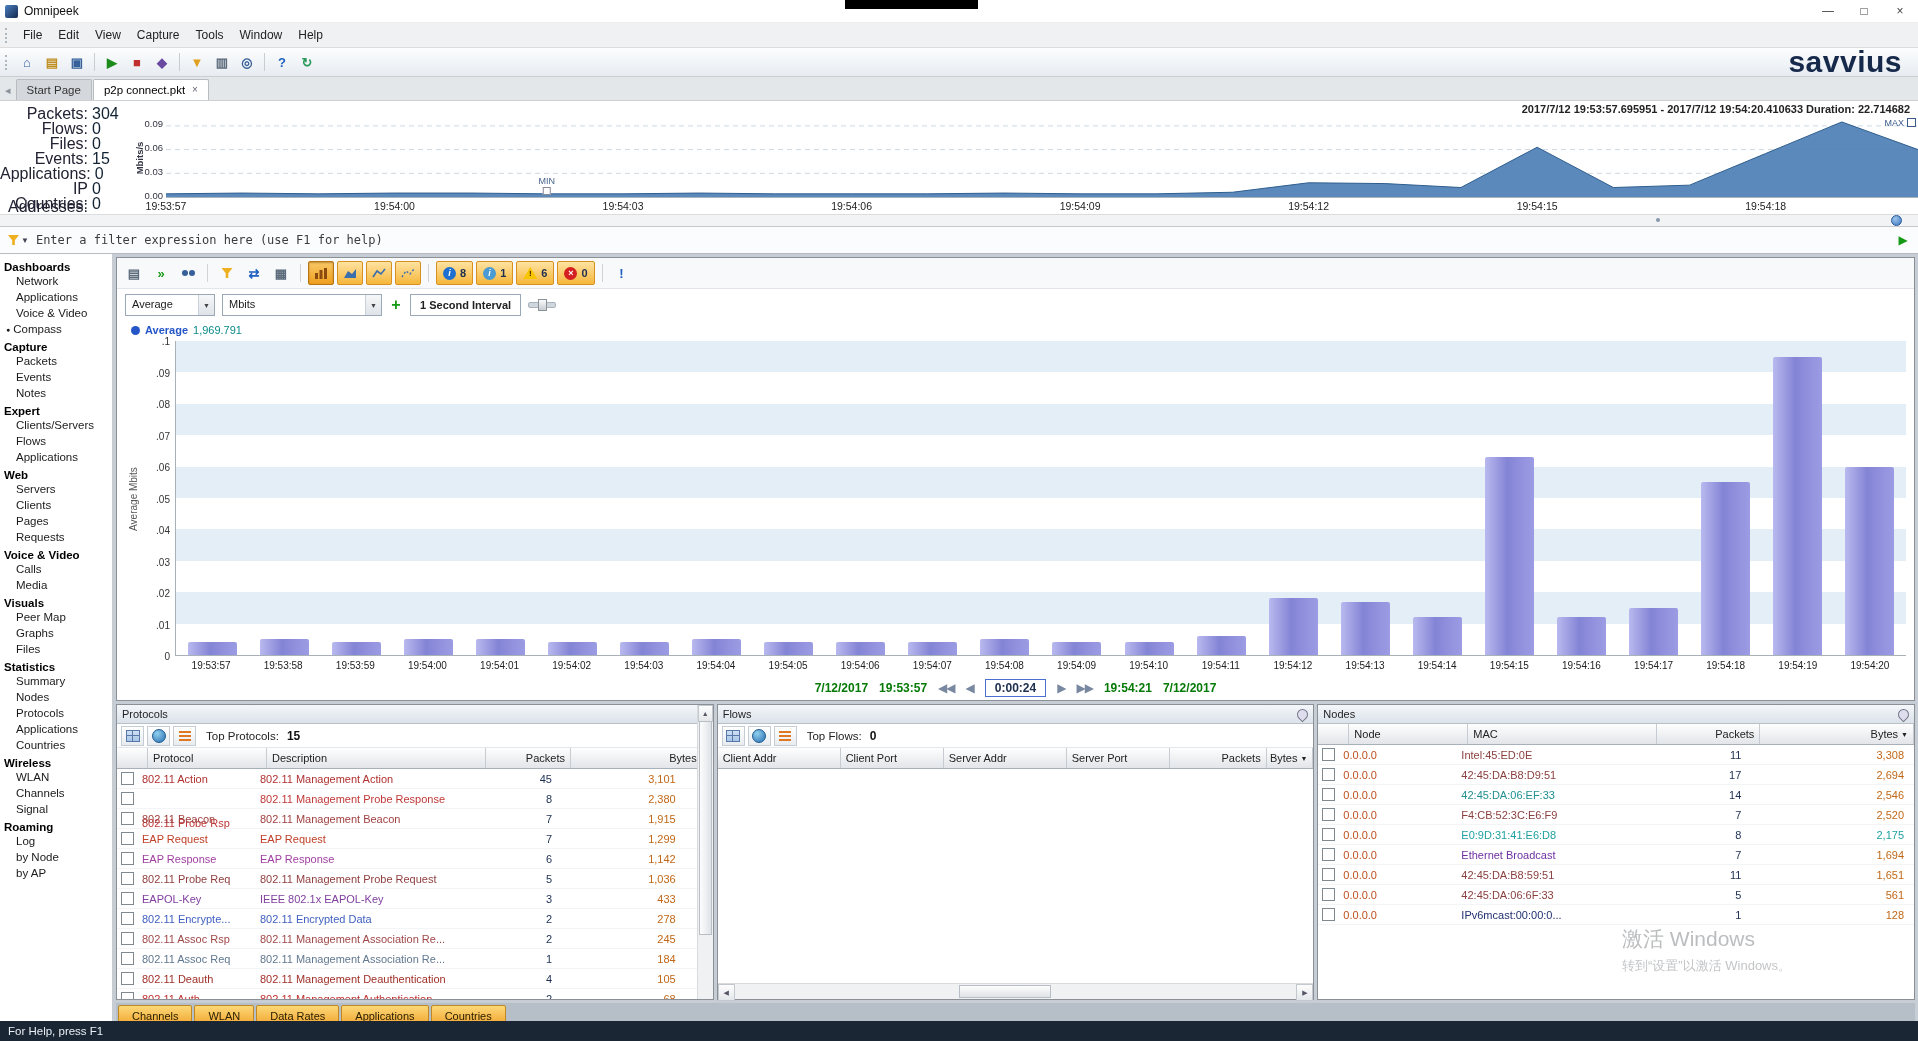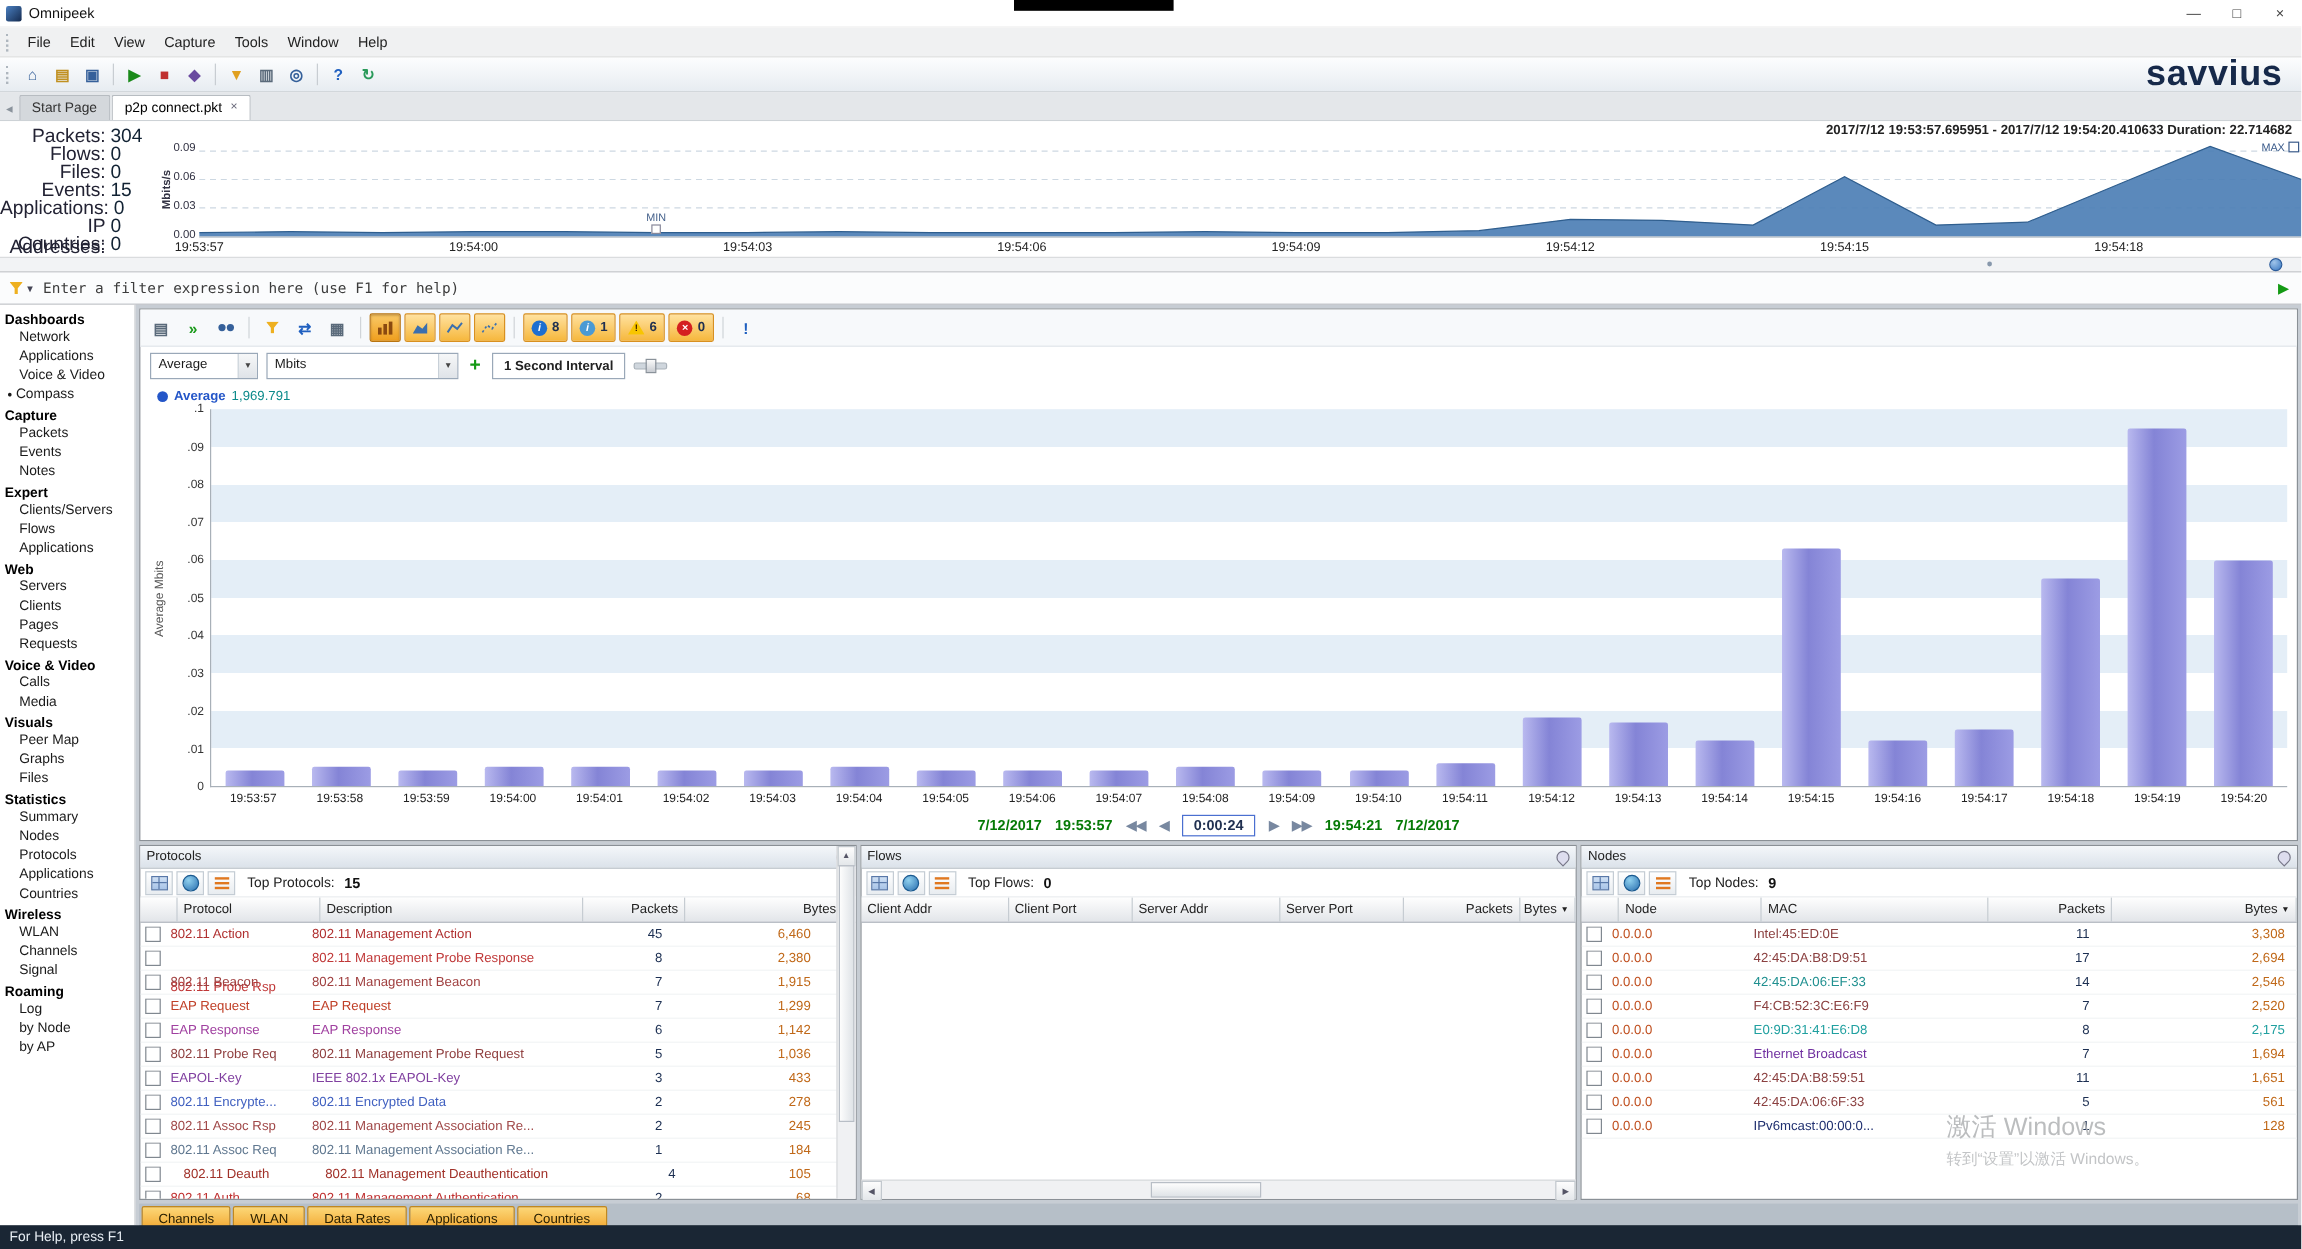--- a/index.html
+++ b/index.html
@@ -622,21 +622,21 @@
               <span class="cell col-bytes r">Bytes<span class="sort-glyph">▼</span></span>
             </div>
           <div class="tbody" style="margin-right:15px">
               <div class="trow">
                 <span class="cell col-check">
                   <span class="checkbox"></span>
                 </span>
                 <span class="cell col-proto" style="color: rgb(176, 48, 48);">802.11 Action</span>
                 <span class="cell col-desc" style="color: rgb(176, 48, 48);">802.11 Management Action</span>
                 <span class="cell col-pkts num">45</span>
-                <span class="cell col-bytes" style="color: rgb(192, 104, 24);">6,460</span>
+                <span class="cell col-bytes" style="color: rgb(192, 104, 24);">3,101</span>
               </div>
               <div class="trow">
                 <span class="cell col-check">
                   <span class="checkbox"></span>
                 </span>
                 <span class="cell col-proto" style="color: rgb(192, 56, 56); margin-top: 48px;">802.11 Probe Rsp</span>
                 <span class="cell col-desc" style="color: rgb(192, 56, 56);">802.11 Management Probe Response</span>
                 <span class="cell col-pkts num">8</span>
                 <span class="cell col-bytes" style="color: rgb(192, 104, 24);">2,380</span>
               </div>
@@ -709,21 +709,21 @@
                 </span>
                 <span class="cell col-proto" style="color: rgb(96, 120, 144);">802.11 Assoc Req</span>
                 <span class="cell col-desc" style="color: rgb(96, 120, 144);">802.11 Management Association Re...</span>
                 <span class="cell col-pkts num">1</span>
                 <span class="cell col-bytes" style="color: rgb(192, 104, 24);">184</span>
               </div>
               <div class="trow">
                 <span class="cell col-check">
                   <span class="checkbox"></span>
                 </span>
-                <span class="cell col-proto" style="color: rgb(160, 48, 40); margin-left: 11px;">802.11 Deauth</span>
+                <span class="cell col-proto" style="color: rgb(160, 48, 40);">802.11 Deauth</span>
                 <span class="cell col-desc" style="color: rgb(160, 48, 40);">802.11 Management Deauthentication</span>
                 <span class="cell col-pkts num">4</span>
                 <span class="cell col-bytes" style="color: rgb(192, 104, 24);">105</span>
               </div>
               <div class="trow">
                 <span class="cell col-check">
                   <span class="checkbox"></span>
                 </span>
                 <span class="cell col-proto" style="color: rgb(192, 48, 48);">802.11 Auth</span>
                 <span class="cell col-desc" style="color: rgb(192, 48, 48);">802.11 Management Authentication</span>
@@ -771,33 +771,20 @@
               </span>
             <span class="hs-btn">▶</span>
           </div>
         </div>
 
         <div class="panel">
           <div class="p-header">
             <span>Nodes</span>
             <span class="pin"></span>
           </div>
-          <div class="p-toolbar">
-            <span class="pt-btn">
-                <span class="ico-grid"></span>
-              </span>
-            <span class="pt-btn">
-                <span class="ico-globe"></span>
-              </span>
-            <span class="pt-btn">
-                <span class="ico-sort"></span>
-              </span>
-            <span class="top-label">Top Nodes:</span>
-            <span class="top-count">9</span>
-          </div>
           <div class="thead">
               <span class="cell col-check"></span>
               <span class="cell col-node">Node</span>
               <span class="cell col-mac">MAC</span>
               <span class="cell col-npk r">Packets</span>
               <span class="cell col-nby r">Bytes<span class="sort-glyph">▼</span></span>
             </div>
           <div class="tbody">
               <div class="trow">
                 <span class="cell col-check">

